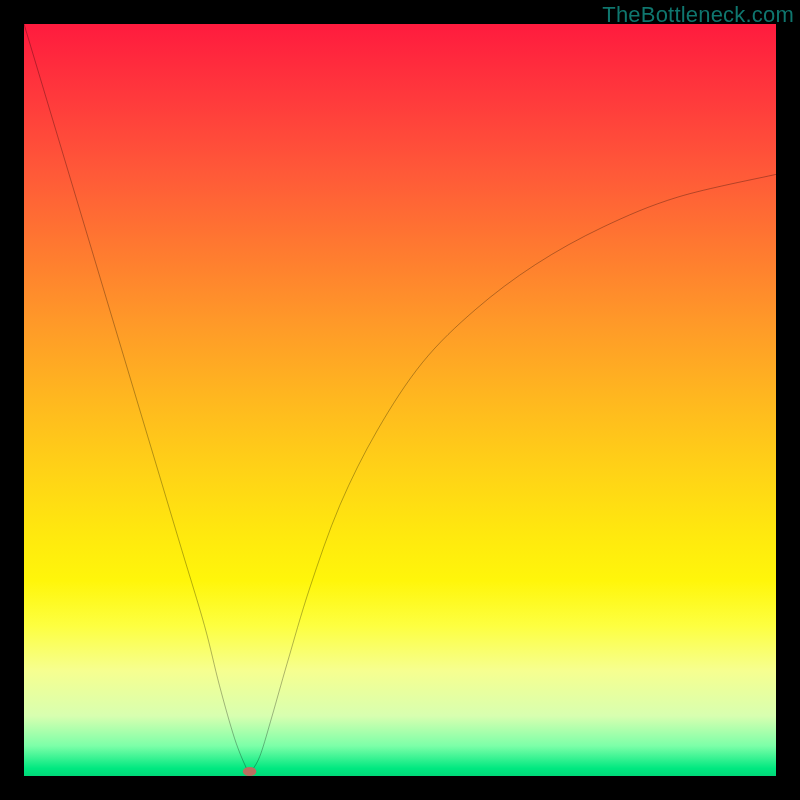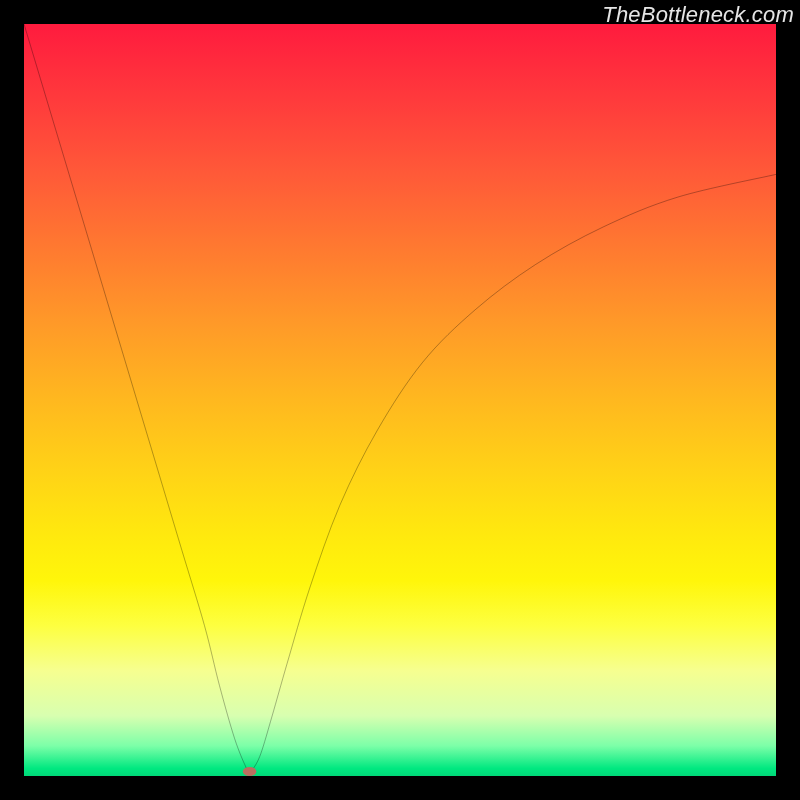--- a/index.html
+++ b/index.html
@@ -46,26 +46,25 @@
       #d8ffb0 92%,
       #7cffa8 96%,
       #00e880 99%,
       #00d878 100%
     );
   }
   .watermark {
     position: absolute;
     top: 2px;
     right: 6px;
-    color: #e5e5e5;
+    color: #0f766e;
     font-size: 22px;
     font-weight: 500;
     letter-spacing: 0.2px;
     user-select: none;
-    font-style: italic;
   }
   svg.curve {
     position: absolute;
     top: 24px;
     left: 24px;
     width: 752px;
     height: 752px;
   }
 </style>
 </head>

